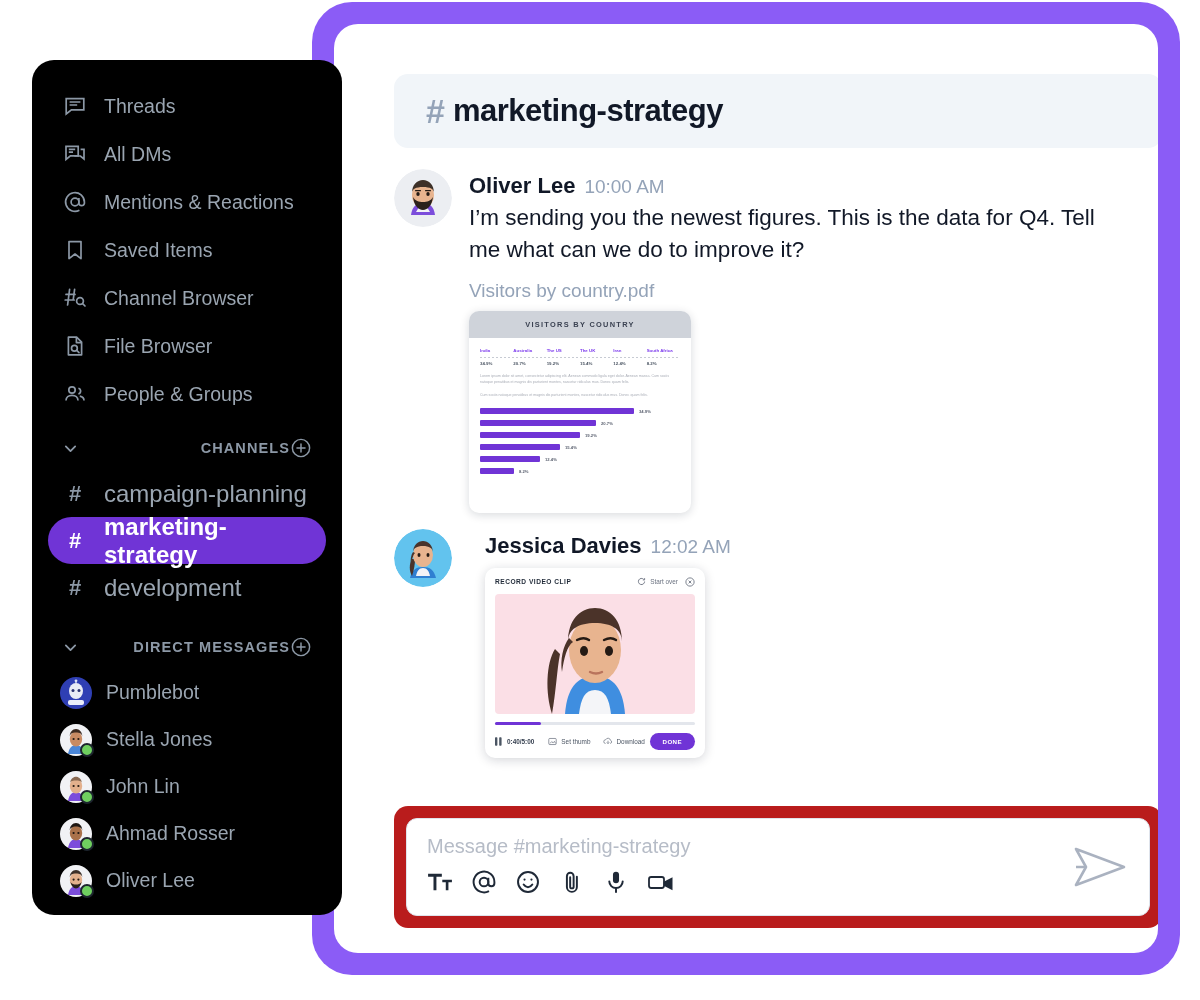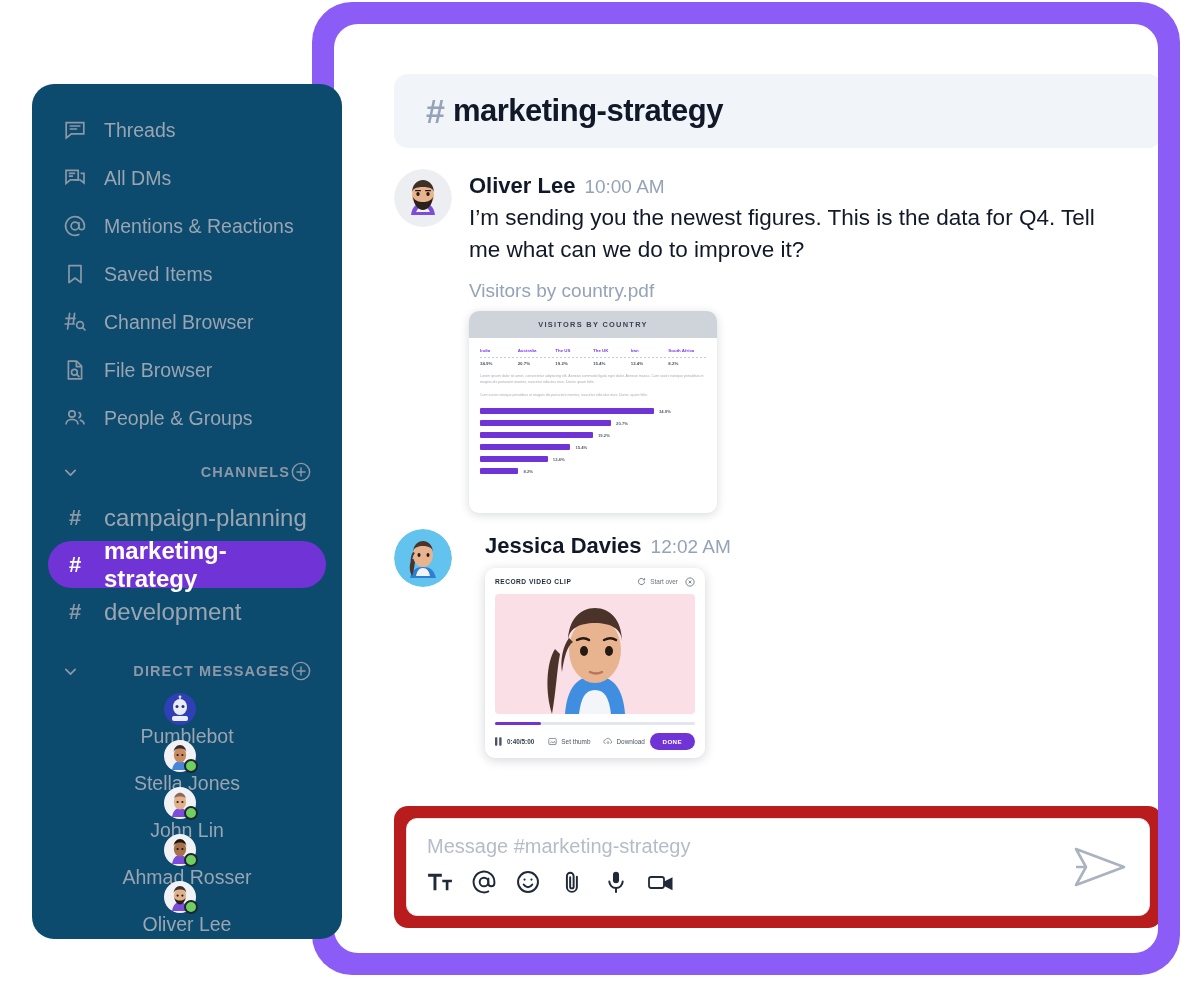--- a/index.html
+++ b/index.html
@@ -63,21 +63,21 @@
   .msg-time { font-size: 19px; color: #94a3b8; margin-left: 9px; }
   .msg-text {
     font-size: 22.5px; color: #111827; line-height: 1.42;
     margin-top: 3px; max-width: 660px;
   }
   .msg-filename { font-size: 19px; color: #94a3b8; margin-top: 14px; }
 
   
   .pdf-card {
     margin-top: 9px;
-    width: 248px; height: 202px;
+    width: 222px; height: 202px;
     background: #ffffff;
     border-radius: 10px;
     box-shadow: 0 2px 10px rgba(15,23,42,.16);
     overflow: hidden;
     position: relative;
   }
   .pdf-band {
     height: 27px; background: #cfd3da;
     display: flex; align-items: center; justify-content: center;
     position: relative;
@@ -182,23 +182,23 @@
   .composer .tools .tool { color: #1f2937; cursor: pointer; }
   .send-btn {
     position: absolute; right: 18px; top: 50%;
     transform: translateY(-50%);
     background: none; border: none; cursor: pointer;
   }
 
   
   .sidebar {
     position: absolute;
-    left: 32px; top: 84px;
+    left: 32px; top: 60px;
     width: 310px; height: 855px;
-    background: #0c4a6e;
+    background: #000000;
     border-radius: 22px;
     padding: 22px 16px;
     z-index: 5;
     overflow: hidden;
   }
   .nav-item {
     display: flex; align-items: center;
     height: 48px; padding: 0 14px;
     border-radius: 22px; cursor: pointer;
   }
@@ -229,21 +229,21 @@
     width: 26px; flex: 0 0 26px; margin-right: 16px;
     font-size: 22px; font-weight: bold; color: #8c98a6; text-align: center;
   }
   .chan-item .chan-label { font-size: 24px; color: #9aa5b1; }
   .chan-item.active { background: #7034d6; }
   .chan-item.active .hash { color: #ffffff; }
   .chan-item.active .chan-label { color: #ffffff; font-weight: bold; }
 
   .dm-item {
     display: flex; align-items: center;
-    height: 47px; padding: 0 12px; border-radius: 24px; cursor: pointer; flex-direction: column;
+    height: 47px; padding: 0 12px; border-radius: 24px; cursor: pointer;
   }
   .dm-avatar {
     width: 32px; height: 32px; flex: 0 0 32px; margin-right: 14px;
     border-radius: 50%; position: relative; overflow: visible;
   }
   .dm-avatar .av-circle {
     width: 32px; height: 32px; border-radius: 50%; overflow: hidden;
   }
   .dm-avatar .dot {
     position: absolute; right: -2px; bottom: -1px;

